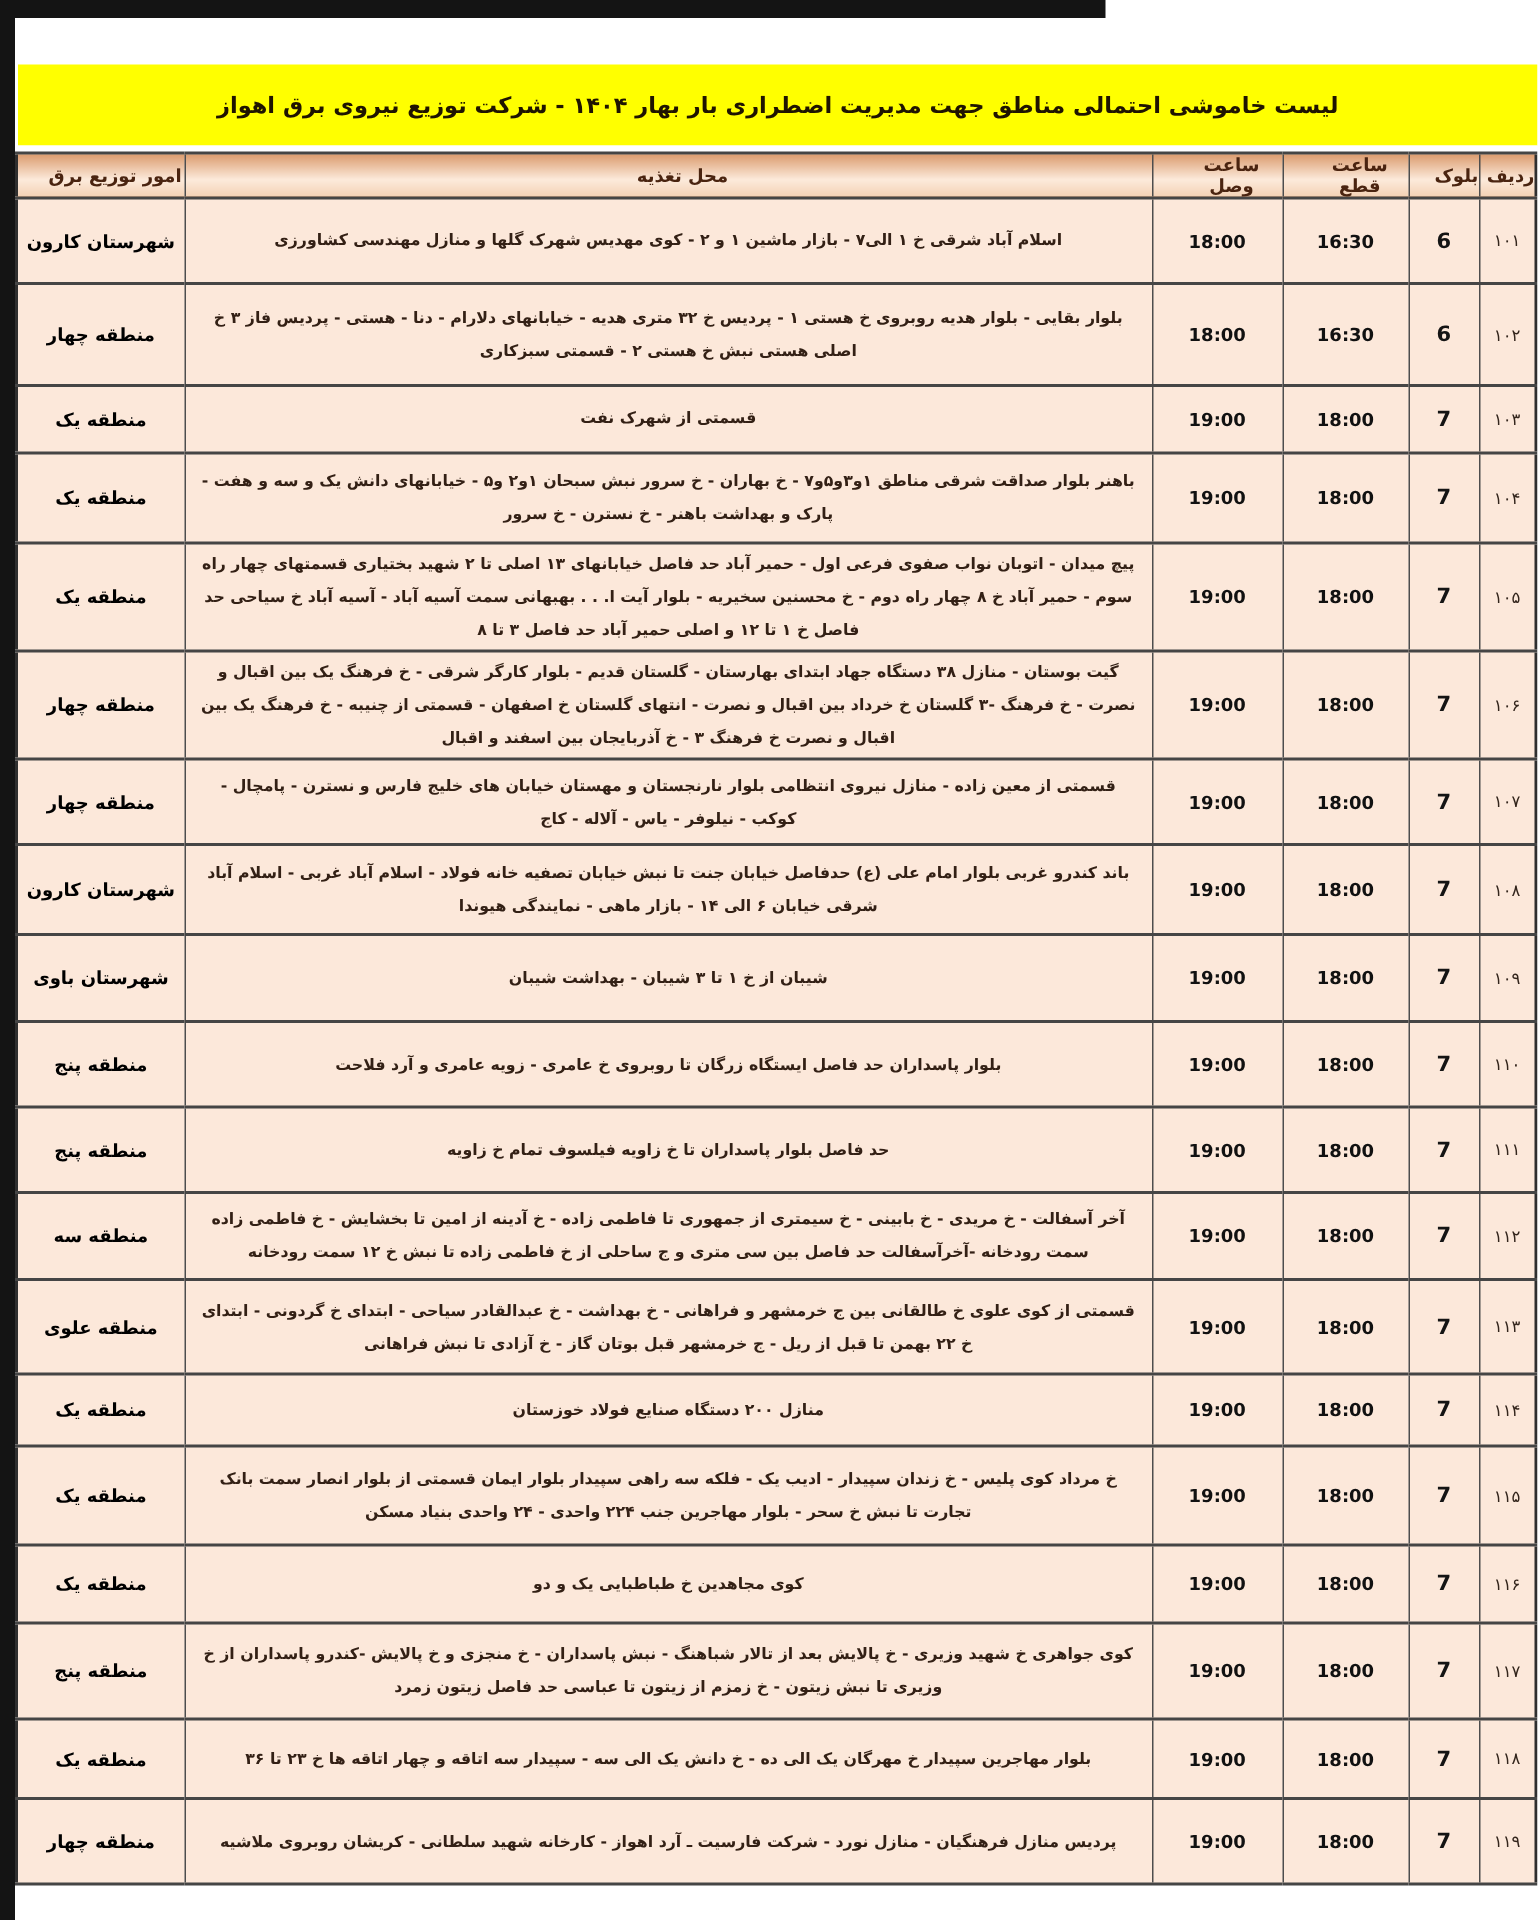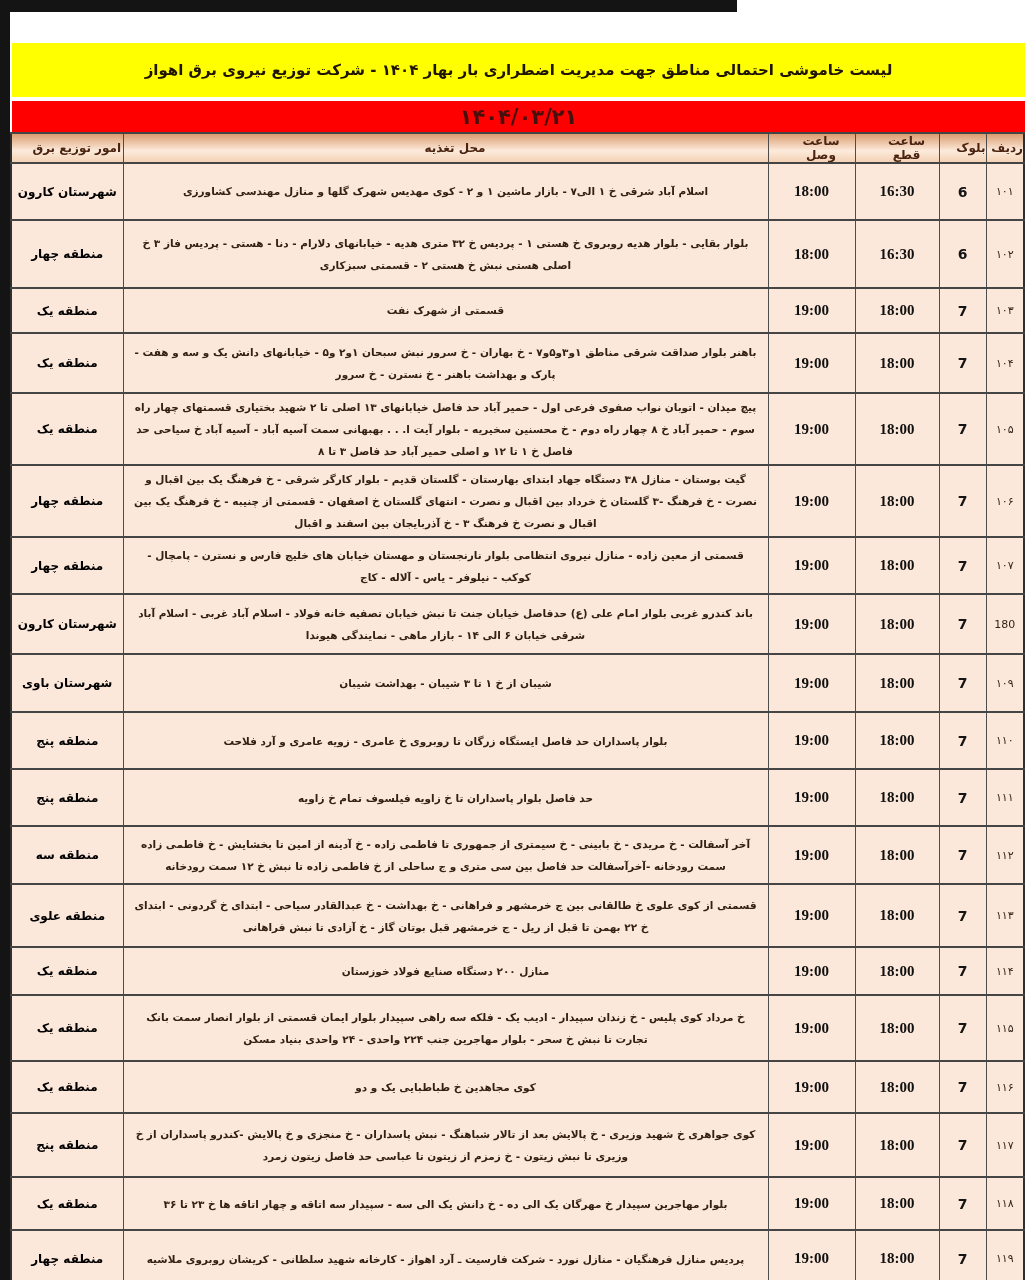--- a/index.html
+++ b/index.html
@@ -34,21 +34,21 @@
   th, td { border:1px solid #4d4d4d; border-top:2px solid #454545;
            border-bottom:2px solid #454545; text-align:center; vertical-align:middle; }
 
   thead tr { height:29px; }
   th { background:linear-gradient(180deg,#db9c6f 0%,#fceadb 60%,#f4d2b5 100%);
        font-size:12px; font-weight:bold; color:#4a2410;padding-left:19px; }
 
   td { background:#fce8da; }
   td.radif { font-size:11px; font-weight:normal; color:#33251c; }
   td.block { font-size:14px; font-weight:bold; color:#141414; }
-  td.time  { font-size:15px; font-weight:bold; color:#111111; direction:ltr;font-family:Liberation Serif, serif; }
+  td.time  { font-size:12px; font-weight:bold; color:#111111; direction:ltr; }
   td.loc   { font-size:10.5px; font-weight:bold; color:#332015; line-height:2.1;
              padding:2px 10px; }
   td.off   { font-size:12px; font-weight:bold; color:#000000; padding:0 4px; }
 
   tbody tr { height:57px; }
   tbody tr:nth-child(2)  { height:68px; }
   tbody tr:nth-child(3)  { height:45px; }
   tbody tr:nth-child(4)  { height:60px; }
   tbody tr:nth-child(5)  { height:59px; }
   tbody tr:nth-child(6)  { height:60px; }
@@ -70,23 +70,20 @@
   <div class="top-bar"></div>
 
   <div class="content">
 
     <div class="title-band">
       <span>لیست خاموشی احتمالی مناطق جهت مدیریت اضطراری بار بهار ۱۴۰۴ - شرکت توزیع نیروی برق اهواز</span>
     </div>
 
     <div class="band-gap"></div>
 
-    <div class="date-band">
-      <span>۱۴۰۴/۰۳/۲۱</span>
-    </div>
 
     <table>
       <colgroup>
         <col class="c-radif">
           <col class="c-block">
           <col class="c-cut">
         <col class="c-rec">
           <col class="c-loc">
           <col class="c-off">
       </colgroup>
@@ -151,21 +148,21 @@
           </tr>
           <tr>
             <td class="radif">۱۰۷</td>
             <td class="block">7</td>
             <td class="time">18:00</td>
             <td class="time">19:00</td>
             <td class="loc">قسمتی از معین زاده - منازل نیروی انتظامی بلوار نارنجستان و مهستان خیابان های خلیج فارس و نسترن - پامچال - کوکب - نیلوفر - یاس - آلاله - کاج</td>
             <td class="off">منطقه چهار</td>
           </tr>
           <tr>
-            <td class="radif">180</td>
+            <td class="radif">۱۰۸</td>
             <td class="block">7</td>
             <td class="time">18:00</td>
             <td class="time">19:00</td>
             <td class="loc">باند کندرو غربی بلوار امام علی (ع) حدفاصل خیابان جنت تا نبش خیابان تصفیه خانه فولاد - اسلام آباد غربی - اسلام آباد شرقی خیابان ۶ الی ۱۴ - بازار ماهی - نمایندگی هیوندا</td>
             <td class="off">شهرستان کارون</td>
           </tr>
           <tr>
             <td class="radif">۱۰۹</td>
             <td class="block">7</td>
             <td class="time">18:00</td>

